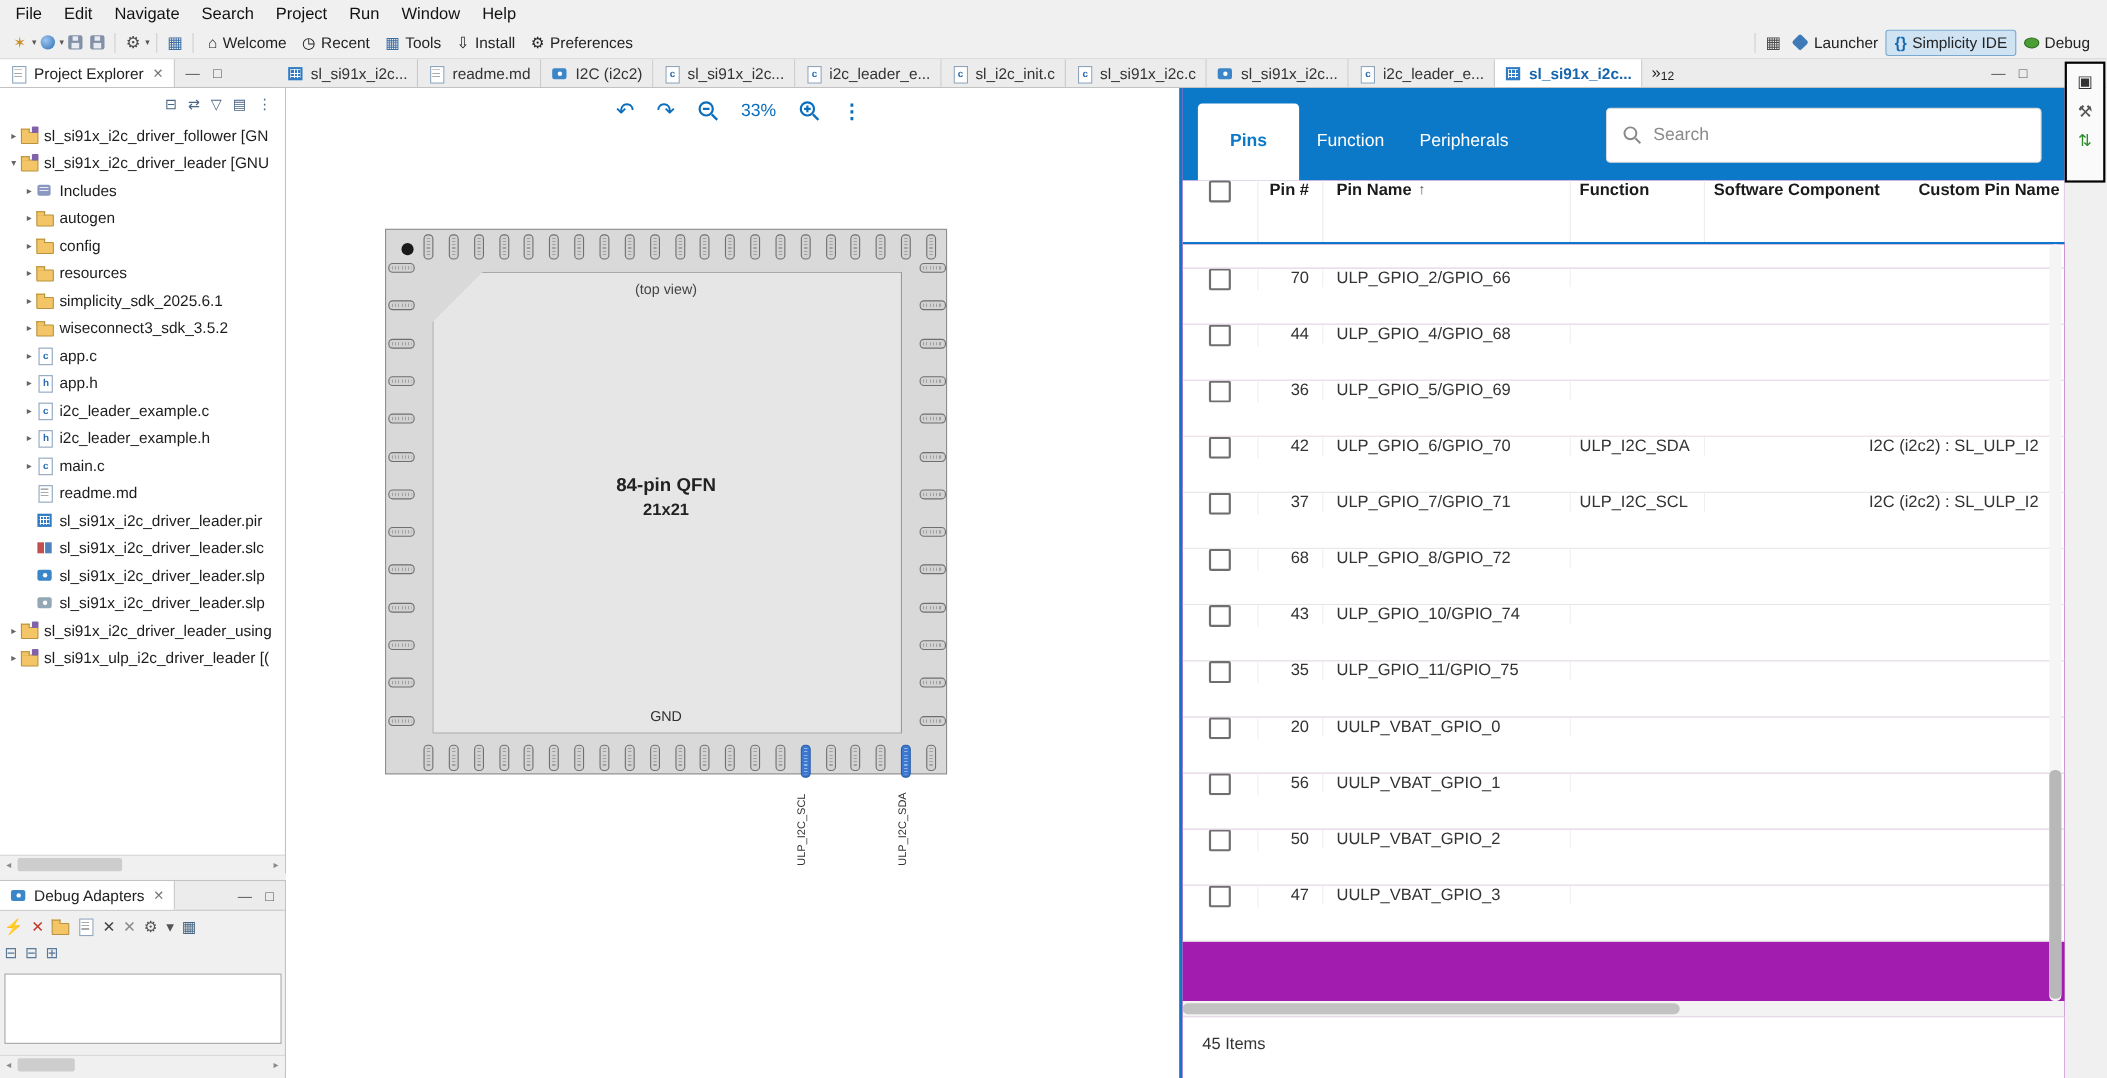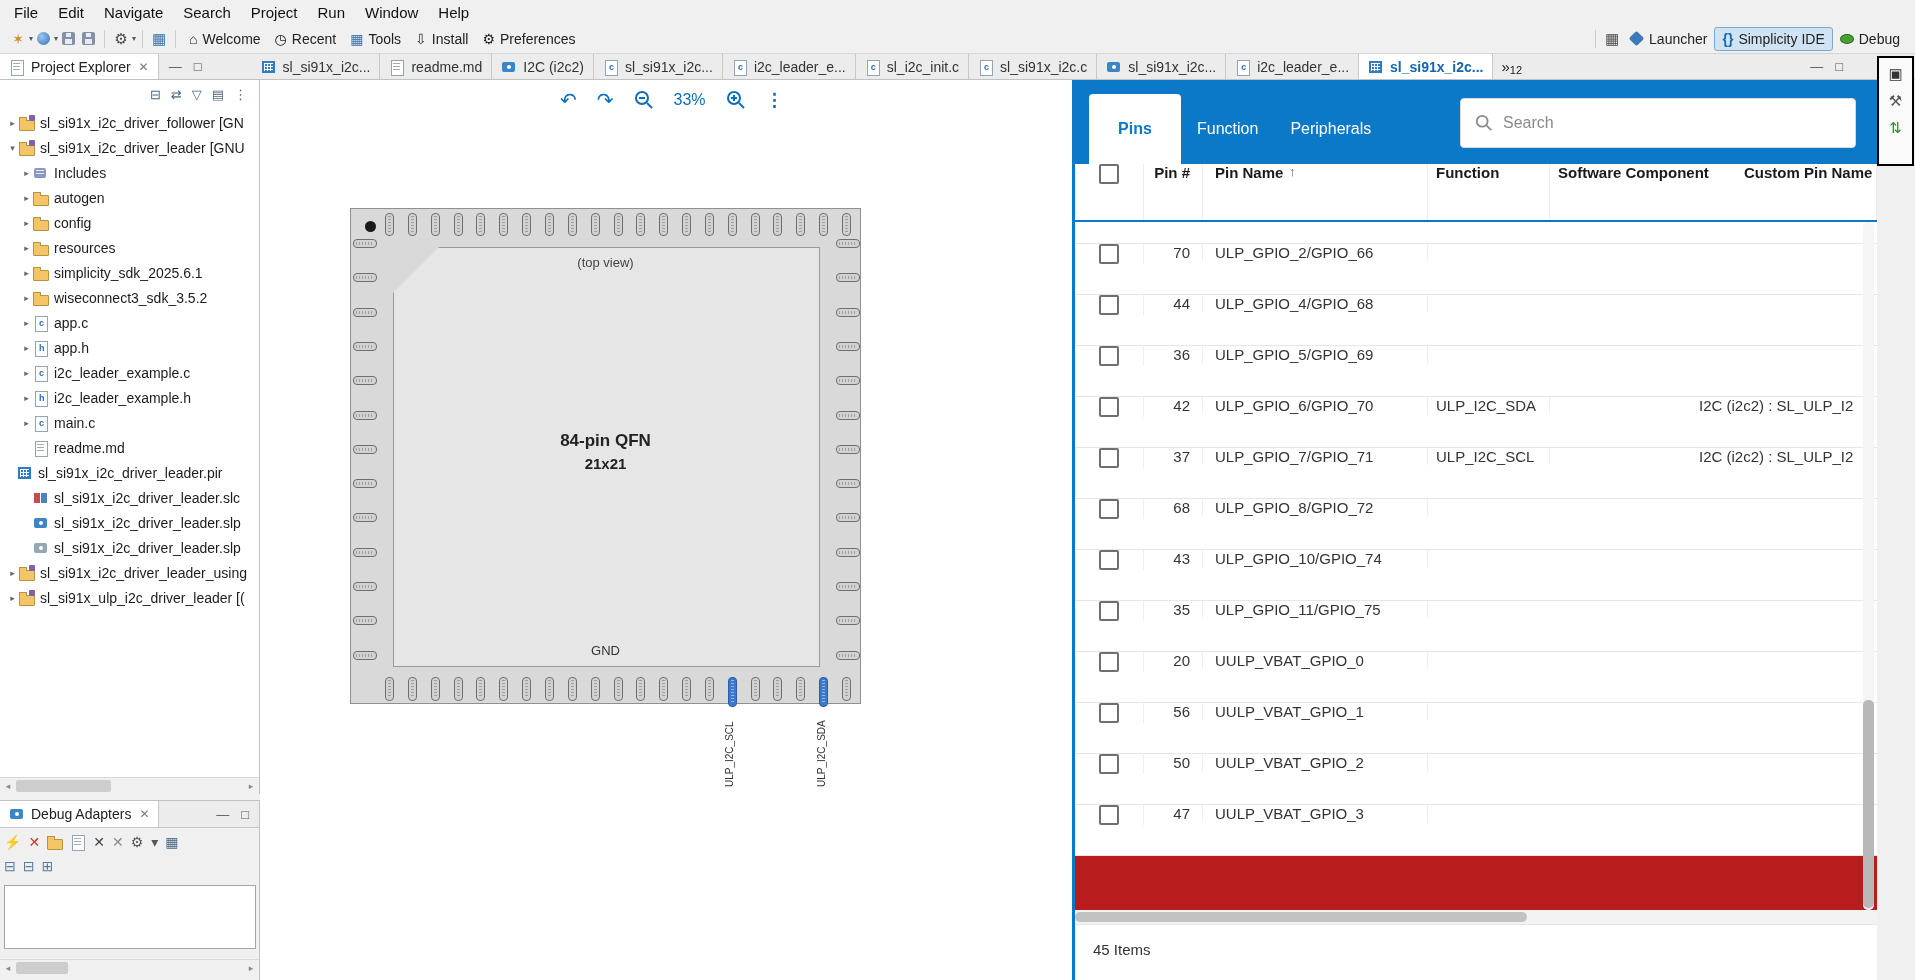--- a/index.html
+++ b/index.html
@@ -101,21 +101,21 @@
   .pin{position:absolute;background:#d2d2d2;border:1px solid #6f6f6f;border-radius:4px}
   .pin::after{content:"";position:absolute;inset:2px;opacity:.55}
   .pin.t::after,.pin.b::after{background:repeating-linear-gradient(to bottom,#777 0 1px,transparent 1px 3px)}
   .pin.l::after,.pin.r::after{background:repeating-linear-gradient(to right,#777 0 1px,transparent 1px 3px)}
   .pin.hl{background:#3c78cf;border-color:#2c5da8}
   .pin.hl::after{background:repeating-linear-gradient(to bottom,#dce9f8 0 1px,transparent 1px 3px)}
   .pin-label{position:absolute;top:504px;width:16px;height:74px;font-size:10px;color:#333;writing-mode:vertical-rl;transform:rotate(180deg)}
   .sash-v{position:absolute;left:1072px;top:80px;width:3px;height:900px;background:#0b78c8}
 
   
-  #pinpanel{position:absolute;left:1075px;top:80px;width:802px;height:900px;background:#b91c1c;overflow:hidden}
+  #pinpanel{position:absolute;left:1075px;top:80px;width:802px;height:900px;background:#a21caf;overflow:hidden}
   .pp-header{position:absolute;top:0;left:0;right:0;height:84px;background:#0b78c8}
   .pp-tabs{position:absolute;left:14px;top:14px;height:70px;display:flex}
   .pptab{min-width:92px;padding:0 16px;display:flex;align-items:center;justify-content:center;color:#fff;font-size:16px;white-space:nowrap}
   .pptab.active{background:#fff;color:#0b78c8;font-weight:bold;border-radius:4px 4px 0 0}
   .searchbox{position:absolute;left:385px;top:18px;width:396px;height:50px;background:#fff;border:1px solid #d9d9d9;border-radius:4px;display:flex;align-items:center;gap:10px;padding:0 14px}
   .searchbox input{border:none;outline:none;font-size:16px;color:#333;width:300px;font-family:"Liberation Sans",sans-serif}
   .searchbox input::placeholder{color:#8a8a8a}
   .pp-thead{position:absolute;top:84px;left:0;right:0;height:58px;display:flex;background:#fff;border-bottom:2px solid #0b78c8}
   .hcell{display:flex;align-items:flex-start;font-size:15px;font-weight:bold;color:#1a1a1a;border-right:1px solid #ededed}
   .pp-rows{position:absolute;top:142px;left:0;right:0;height:688px;overflow:hidden}
@@ -357,21 +357,21 @@
         <div class="trow" style="padding-left: 20px;">
           <span class="texp">▸</span>
           <span class="ti k-c"><span class="pbadge"></span></span>
           <span class="tlabel">main.c</span>
         </div>
         <div class="trow" style="padding-left: 20px;">
           <span class="texp"></span>
           <span class="ti k-doc"><span class="pbadge"></span></span>
           <span class="tlabel">readme.md</span>
         </div>
-        <div class="trow" style="padding-left: 4px;">
+        <div class="trow" style="padding-left: 20px;">
           <span class="texp"></span>
           <span class="ti k-pintool"><span class="pbadge"></span></span>
           <span class="tlabel">sl_si91x_i2c_driver_leader.pir</span>
         </div>
         <div class="trow" style="padding-left: 20px;">
           <span class="texp"></span>
           <span class="ti k-slcc"><span class="pbadge"></span></span>
           <span class="tlabel">sl_si91x_i2c_driver_leader.slc</span>
         </div>
         <div class="trow" style="padding-left: 20px;">

